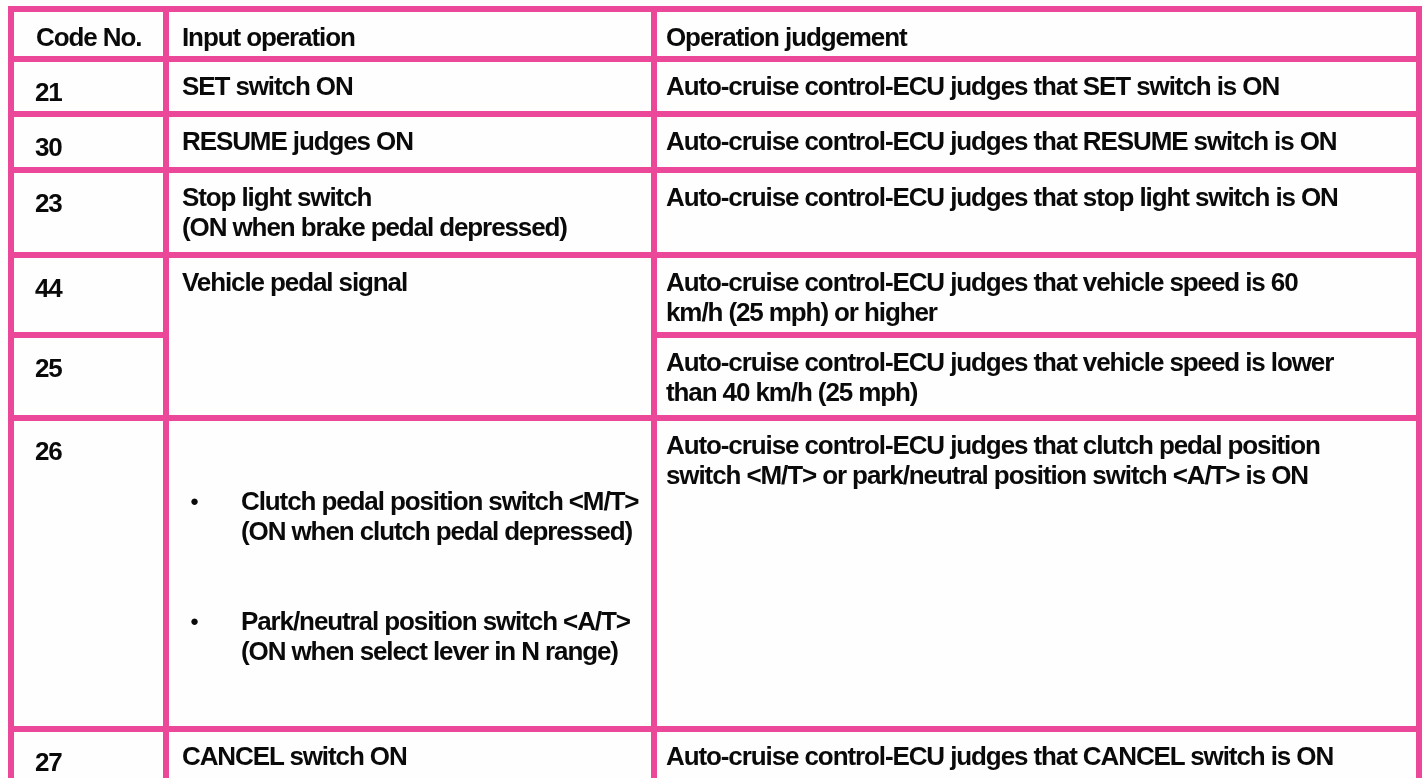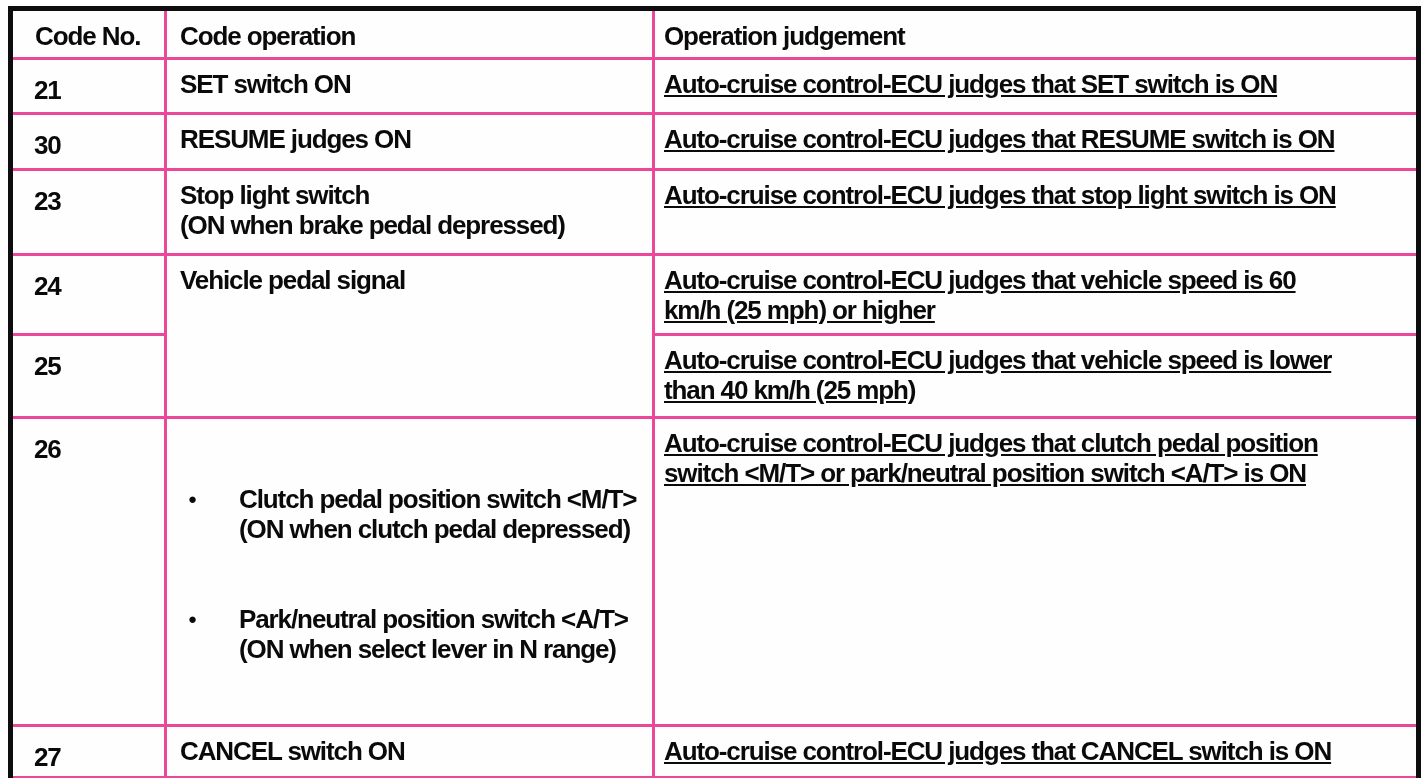--- a/index.html
+++ b/index.html
@@ -25,21 +25,21 @@
     position: absolute;
     left: 8px;
     top: 6px;
     width: 1408px;
     border-collapse: collapse;
     table-layout: fixed;
     border: 5px solid #0d0d0d;
   }
   .diag-table th,
   .diag-table td {
-    border: 3px solid #ec4899;
+    border: 6px solid #ec4899;
     vertical-align: top;
     color: #0a0a0a;
     font-size: 26px;
     font-weight: 700;
     line-height: 30px;
     letter-spacing: -1.1px;
     white-space: pre;
     overflow: hidden;
     text-align: left;
   }
@@ -53,21 +53,21 @@
   tr.r-26 { height: 133px; }
   tr.r-27 { height: 52px; }
   tr.r-28 { height: 85px; }
 
   .diag-table th.h-code   { padding: 10px 4px 2px 22px; }
   .diag-table th.h-input  { padding: 10px 4px 2px 13px; }
   .diag-table th.h-judge  { padding: 10px 4px 2px 9px;  }
 
   .diag-table td.code-cell  { padding: 15px 2px 2px 21px; }
   .diag-table td.input-cell { padding: 9px 2px 0 13px; }
-  .diag-table td.judge-cell { padding: 9px 4px 2px 9px; text-decoration: underline;  }
+  .diag-table td.judge-cell { padding: 9px 4px 2px 9px;  }
 
   .diag-table td.bullet-cell { padding: 5px 0 0 0; }
   .bullet-item {
     display: flex;
     align-items: flex-start;
   }
   .bullet-dot {
     flex: 0 0 72px;
     box-sizing: border-box;
     padding-left: 21px;
@@ -87,21 +87,21 @@
   <table class="diag-table">
     <colgroup>
       <col style="width:155px">
       <col style="width:488px">
       <col style="width:765px">
     </colgroup>
 
     <tbody>
         <tr class="r-head">
       <th class="h-code">Code No.</th>
-      <th class="h-input">Code operation</th>
+      <th class="h-input">Input operation</th>
       <th class="h-judge">Operation judgement</th>
     </tr>
 
     <tr class="r-21">
       <td class="code-cell">21</td>
       <td class="input-cell">SET switch ON</td>
       <td class="judge-cell">Auto-cruise control-ECU judges that SET switch is ON</td>
     </tr>
 
     <tr class="r-22">
@@ -111,21 +111,21 @@
     </tr>
 
     <tr class="r-23">
       <td class="code-cell">23</td>
       <td class="input-cell">Stop light switch
 (ON when brake pedal depressed)</td>
       <td class="judge-cell">Auto-cruise control-ECU judges that stop light switch is ON</td>
     </tr>
 
     <tr class="r-24">
-      <td class="code-cell">24</td>
+      <td class="code-cell">44</td>
       <td class="input-cell" rowspan="2">Vehicle pedal signal</td>
       <td class="judge-cell">Auto-cruise control-ECU judges that vehicle speed is 60
 km/h (25 mph) or higher</td>
     </tr>
 
     <tr class="r-25">
       <td class="code-cell">25</td>
       <td class="judge-cell">Auto-cruise control-ECU judges that vehicle speed is lower
 than 40 km/h (25 mph)</td>
     </tr>

